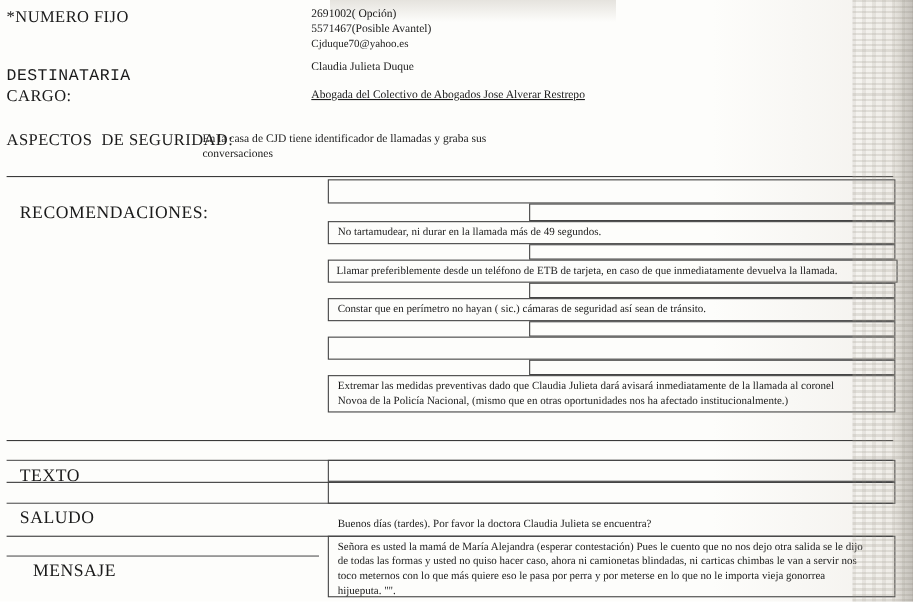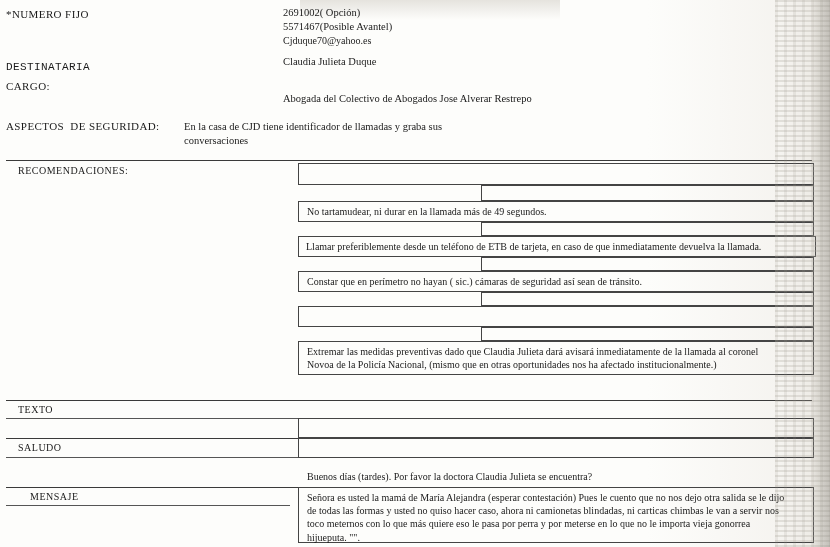--- a/index.html
+++ b/index.html
@@ -62,21 +62,21 @@
     top: 0px;
     width: 260px;
     height: 20px;
     background: linear-gradient(to bottom, rgba(210,206,198,0.55), rgba(255,255,255,0));
     pointer-events: none;
   }
 
   
   .lbl {
     position: absolute;
-    font-size: 11px;
+    font-size: 15px;
     letter-spacing: 0.4px;
     white-space: pre;
   }
   .val {
     position: absolute;
     font-size: 10.5px;
     white-space: pre-line;
     line-height: 1.35;
   }
   .underline-link {
@@ -96,41 +96,42 @@
     background: transparent;
   }
   .box-text {
     position: absolute;
     font-size: 10px;
     line-height: 1.32;
     white-space: pre-line;
   }
   .sec-label {
     position: absolute;
-    font-size: 10px;
+    font-size: 16px;
     letter-spacing: 0.5px;
+    margin-top: 20px;
   }
 </style>
 </head>
 <body>
 
 <div class="page">
 
   <div class="smudge-top"></div>
 
   <div class="lbl" style="left:6px; top:8px;">*NUMERO FIJO</div>
   <div class="val" style="left:283px; top:6px;">2691002( Opción)
 5571467(Posible Avantel)</div>
   <div class="val underline-link" style="left:283px; top:34px; font-size:10px;">Cjduque70@yahoo.es</div>
 
   <div class="lbl" style="left:6px; top:61px;font-family:Liberation Mono, monospace;">DESTINATARIA</div>
   <div class="val" style="left:283px; top:55px;">Claudia Julieta Duque</div>
 
   <div class="lbl" style="left:6px; top:80px;">CARGO:</div>
-  <div class="val" style="left:283px; top:92px;">Abogada del Colectivo de Abogados Jose Alverar Restrepo</div>
+  <div class="val" style="left:283px; top:80px;text-decoration:underline;">Abogada del Colectivo de Abogados Jose Alverar Restrepo</div>
 
   <div class="lbl" style="left:6px; top:120px;">ASPECTOS  DE SEGURIDAD:</div>
   <div class="val" style="left:184px; top:120px;">En la casa de CJD tiene identificador de llamadas y graba sus
 conversaciones</div>
 
   <div class="rule" style="left:6px; top:160px; width:806px;"></div>
 
   <div class="sec-label" style="left:18px; top:165px;">RECOMENDACIONES:</div>
 
   <div class="box" style="left:298px; top:163px; width:516px; height:22px;"></div>

